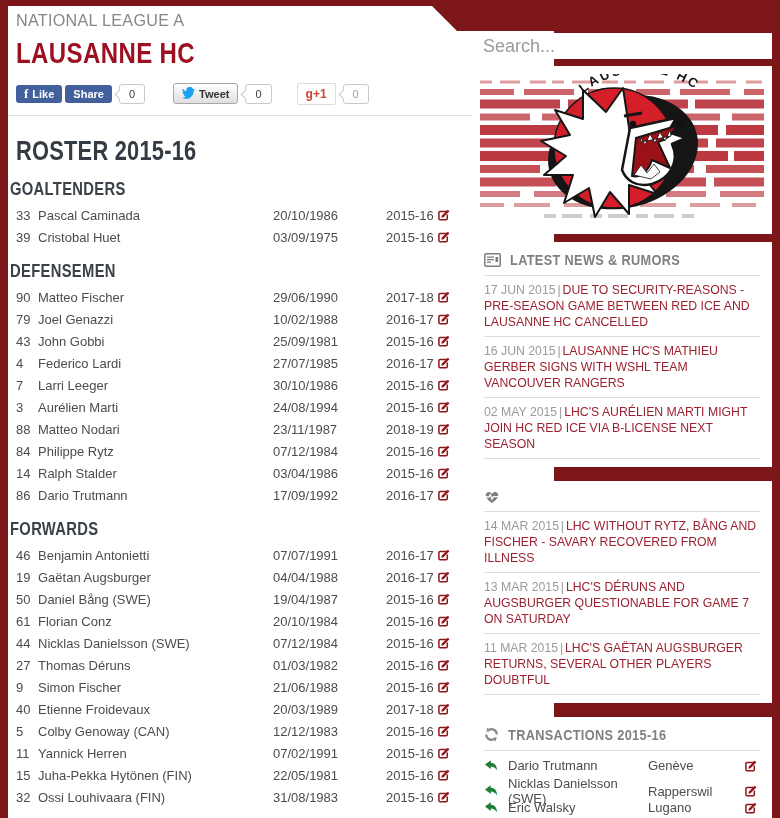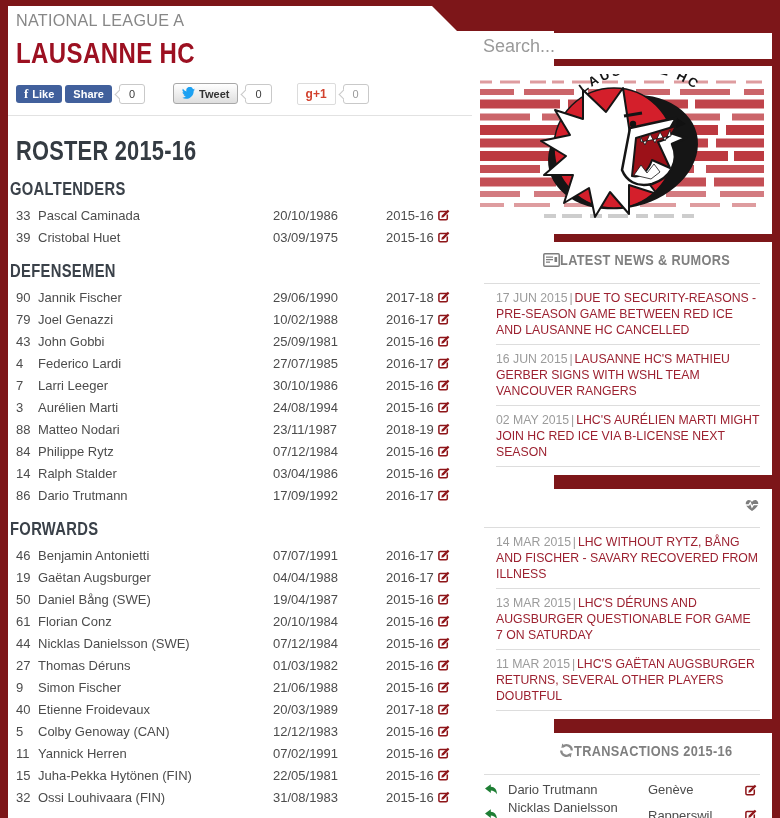--- a/index.html
+++ b/index.html
@@ -68,23 +68,23 @@
     display:block; margin-top:33px; width:100%; height:26px; border:0;
     padding:0 11px; font-size:18px; color:#444; background:#fff; outline:none;
   }
   .search::placeholder { color:#9a9a9a; }
   .banner { margin-top:7px; background:#fff; padding:8px; cursor:pointer; }
   .banner svg { display:block; }
   .panel { background:#fff; padding:2px 12px 8px; }
   .panel.news    { margin-top:8px; }
   .panel.medical { margin-top:14px; }
   .panel.trans   { margin-top:14px; }
-  .panel-h { display:flex; align-items:center; gap:0; padding:7px 0 15px; border-bottom:1px solid #ddd;justify-content:flex-end; }
+  .panel-h { display:flex; align-items:center; gap:9px; padding:7px 0 7px; border-bottom:1px solid #ddd; }
   .panel-title { color:#7f7f7f; font-size:15px; letter-spacing:.4px; }
-  .feed-item { border-bottom:1px solid #ddd; padding:6px 0;margin-left:12px; }
+  .feed-item { border-bottom:1px solid #ddd; padding:6px 0; }
   .feed-text { display:block; font-size:13px; line-height:16px; width:106%;
                transform:scaleX(.943); transform-origin:left top; }
   .feed-date { color:#9b9b9b; }
   .feed-sep  { color:#9b9b9b; margin:0 2px; }
   .feed-title{ color:#9c2130; cursor:pointer; }
   .trows { padding-top:4px; }
   .trow { display:grid; grid-template-columns:24px 140px 96px 16px; align-items:center;
           height:21px; font-size:13px; color:#4c4c4c; }
   .dir-ic { display:inline-flex; }
 </style>
@@ -149,21 +149,21 @@
       </svg>
     </a>
   </div>
         </div>
   </section>
       <section>
     <h3><span class="cond sx82">DEFENSEMEN</span></h3>
     <div>
           <div class="prow">
     <span class="num">90</span>
-    <span class="pname">Jannik Fischer</span>
+    <span class="pname">Matteo Fischer</span>
     <span class="born">29/06/1990</span>
     <span class="season">2017-18</span>
     <a class="edit-link">
       <svg width="14" height="14" viewBox="0 0 14 14">
         <path d="M10.2 3.4H3.1c-.7 0-1.2.5-1.2 1.2v6c0 .7.5 1.2 1.2 1.2h6c.7 0 1.2-.5 1.2-1.2V6.4" fill="none" stroke="#8e1519" stroke-width="1.5"></path>
         <path d="M4.9 7.6 10.8 1.7l1.6 1.6L6.5 9.2l-2.2.6z" fill="#8e1519"></path>
       </svg>
     </a>
   </div>
           <div class="prow">

